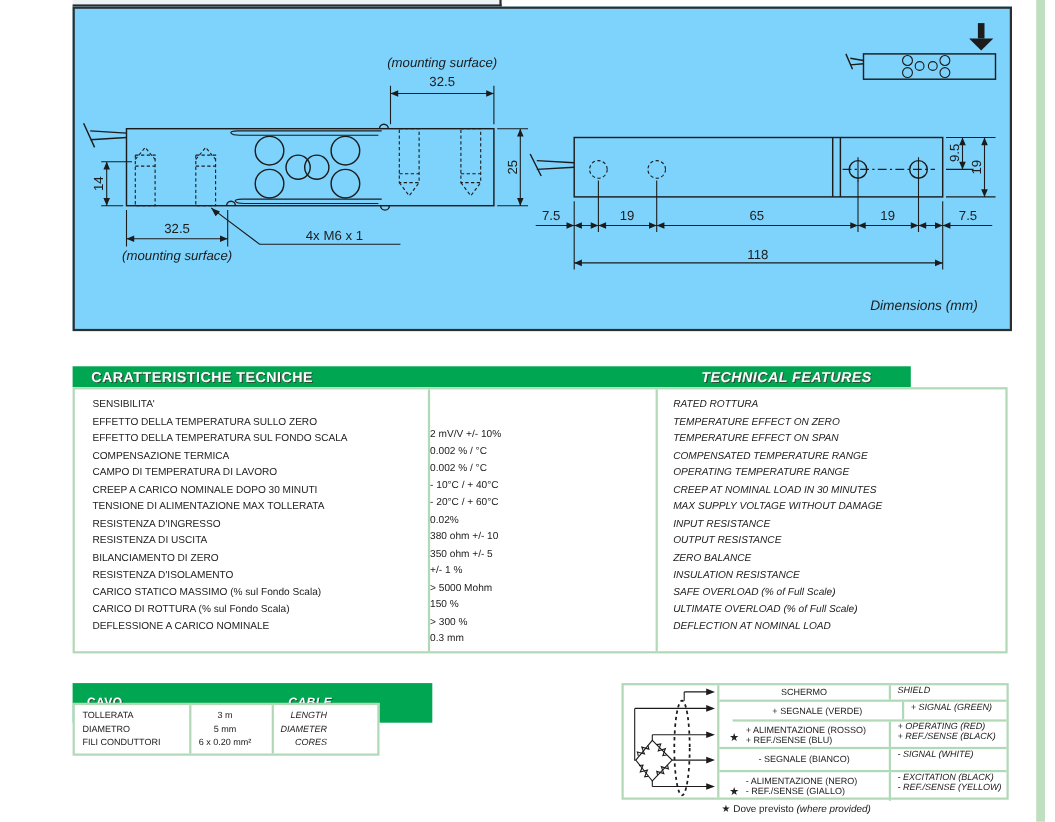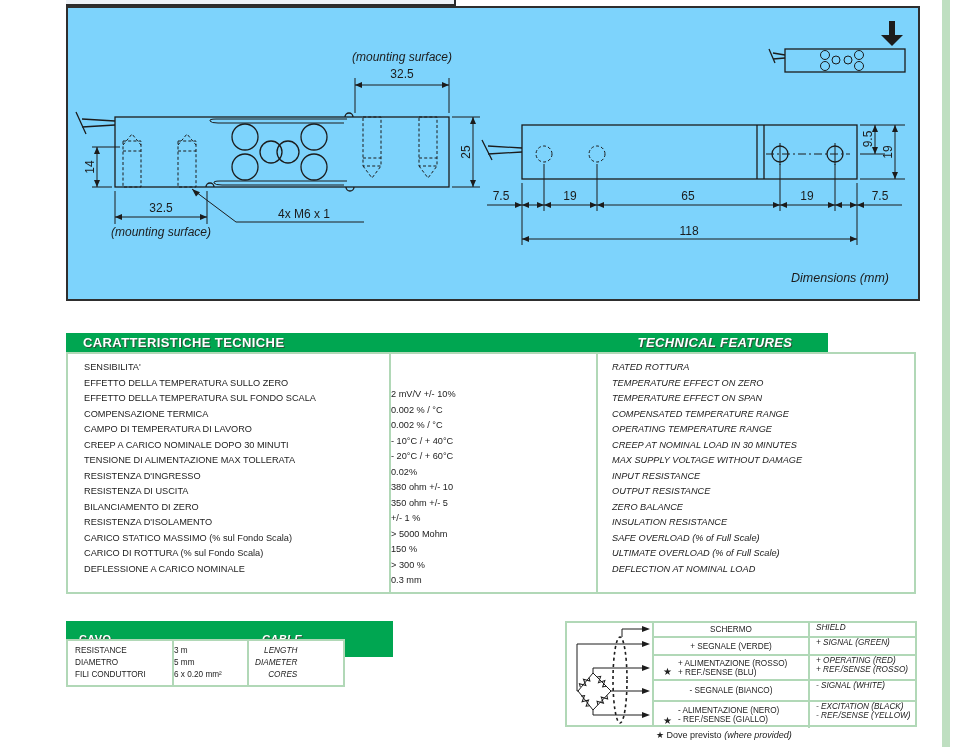--- a/index.html
+++ b/index.html
@@ -252,25 +252,25 @@
 </div>
 
 <div class="abs gbar" id="cable-header">
   <span class="t sm-title" style="left:13px;">CAVO</span>
   <span class="t sm-title" style="left:196px;font-style:italic;">CABLE</span>
 </div>
 <div class="abs" id="cable-body">
   <div class="vdiv" style="left:104px;"></div>
   <div class="vdiv" style="left:179px;"></div>
   <div class="ccol" style="left:7px;">
-    <div>RESISTANCE</div>
+    <div>TOLLERATA</div>
       <div>DIAMETRO</div>
       <div>FILI CONDUTTORI</div>
   </div>
-  <div class="ccol" style="left:106px;width:61px;text-align:left;">
+  <div class="ccol" style="left:106px;width:61px;text-align:center;">
     <div>3 m</div>
       <div>5 mm</div>
       <div>6 x 0.20 mm²</div>
   </div>
   <div class="ccol" style="left:187px;font-style:italic;text-align:right;">
     <div>LENGTH</div>
       <div>DIAMETER</div>
       <div>CORES</div>
   </div>
 </div>
@@ -306,37 +306,37 @@
   </svg>
   <div id="wire-table">
     <div class="wrow" style="height:15px;">
       <div class="wit cen">
           <span>SCHERMO</span>
         </div>
       <div class="wen">
           <span>SHIELD</span>
         </div>
     </div>
-    <div class="wrow" style="height:18px;">
+    <div class="wrow" style="height:18px;margin-left:12px;">
       <div class="wit cen">
           <span>+ SEGNALE (VERDE)</span>
         </div>
       <div class="wen">
           <span>+ SIGNAL (GREEN)</span>
         </div>
     </div>
     <div class="wrow" style="height:25px;">
       <div class="wit left">
           <span class="star">★</span>
         <span>+ ALIMENTAZIONE (ROSSO)</span>
           <span>+ REF./SENSE (BLU)</span>
         </div>
       <div class="wen">
           <span>+ OPERATING (RED)</span>
-          <span>+ REF./SENSE (ROSSO)</span>
+          <span>+ REF./SENSE (BLACK)</span>
         </div>
     </div>
     <div class="wrow" style="height:21px;">
       <div class="wit cen">
           <span>- SEGNALE (BIANCO)</span>
         </div>
       <div class="wen">
           <span>- SIGNAL (WHITE)</span>
         </div>
     </div>

